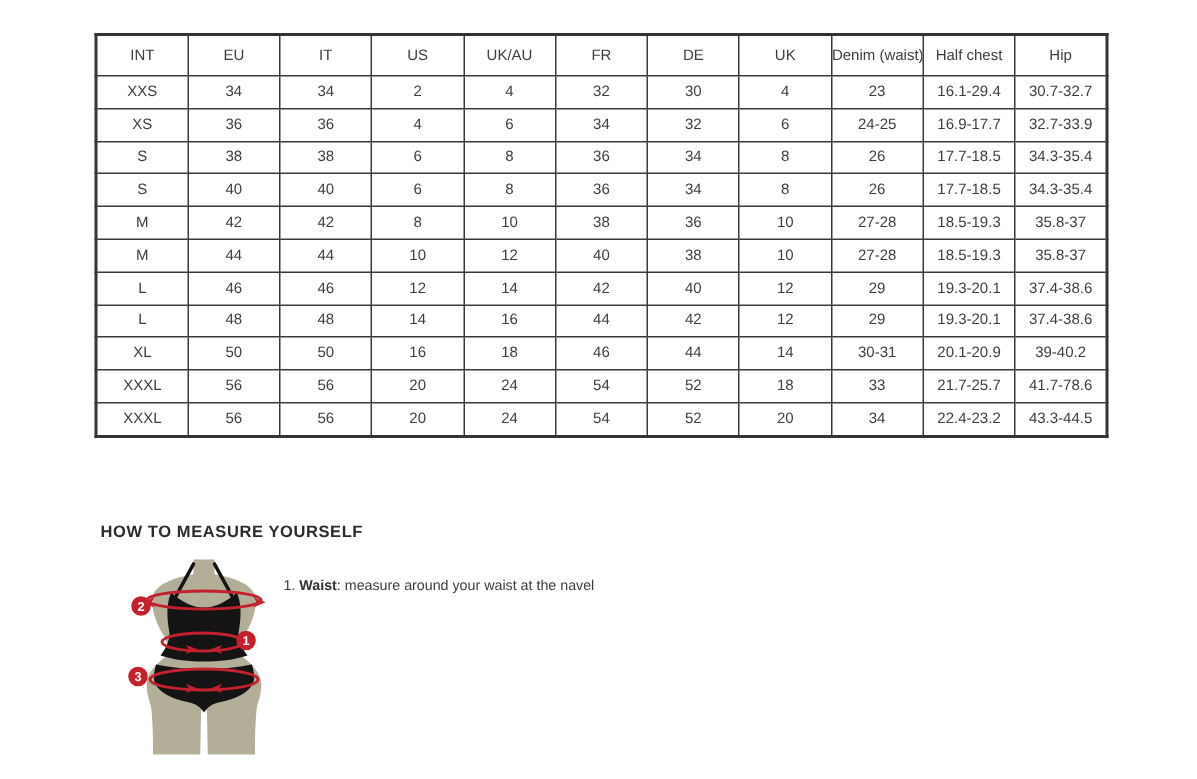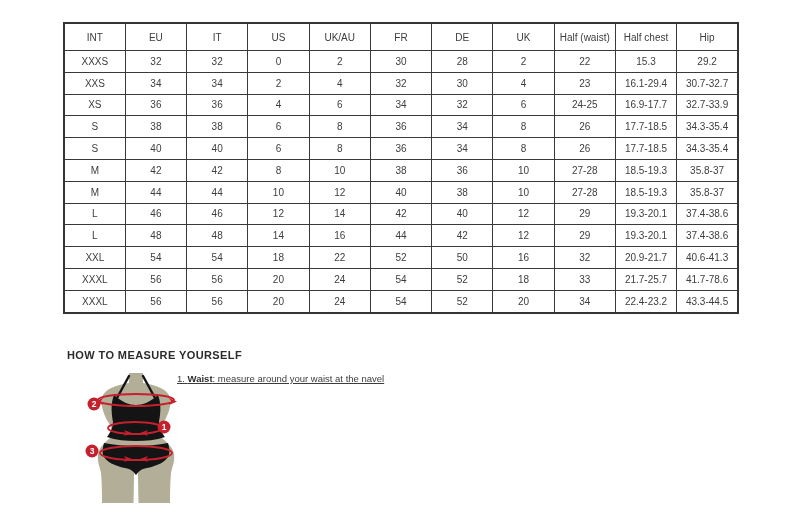--- a/index.html
+++ b/index.html
@@ -25,22 +25,22 @@
   }
   .size-table thead th{height:26px;font-size:10px;}
   
   .measure-title{
     position:absolute;left:67px;top:349px;
     font-size:11px;font-weight:bold;color:#2b2b2b;
     letter-spacing:0.4px;
   }
   .steps{
     position:absolute;left:177px;top:372px;
-    list-style:none;margin:0;padding:0;
-    font-size:9.5px;color:#3c3c3c;text-decoration:underline;
+    list-style:none;margin:12px;padding:0;
+    font-size:9.5px;color:#3c3c3c;
   }
   .steps li{margin:0 0 6.5px 0;line-height:13px;}
   .steps .step-label{font-weight:bold;color:#2f2f2f;}
   .figure-wrap{
     position:absolute;left:80px;top:372px;width:115px;height:135px;
   }
   .figure-wrap svg{display:block;width:115px;height:135px;}
 </style>
 </head>
 <body>
@@ -49,39 +49,26 @@
   <thead>
     <tr id="header-row">
         <th>INT</th>
         <th>EU</th>
         <th>IT</th>
         <th>US</th>
         <th>UK/AU</th>
         <th>FR</th>
         <th>DE</th>
         <th>UK</th>
-        <th>Half (waist)</th>
+        <th>Denim (waist)</th>
         <th>Half chest</th>
         <th>Hip</th>
       </tr>
   </thead>
   <tbody id="size-rows">
-      <tr>
-        <td>XXXS</td>
-        <td>32</td>
-        <td>32</td>
-        <td>0</td>
-        <td>2</td>
-        <td>30</td>
-        <td>28</td>
-        <td>2</td>
-        <td>22</td>
-        <td>15.3</td>
-        <td>29.2</td>
-      </tr>
       <tr>
         <td>XXS</td>
         <td>34</td>
         <td>34</td>
         <td>2</td>
         <td>4</td>
         <td>32</td>
         <td>30</td>
         <td>4</td>
         <td>23</td>
@@ -173,31 +160,31 @@
         <td>14</td>
         <td>16</td>
         <td>44</td>
         <td>42</td>
         <td>12</td>
         <td>29</td>
         <td>19.3-20.1</td>
         <td>37.4-38.6</td>
       </tr>
       <tr>
-        <td>XXL</td>
-        <td>54</td>
-        <td>54</td>
-        <td>18</td>
-        <td>22</td>
-        <td>52</td>
+        <td>XL</td>
+        <td>50</td>
         <td>50</td>
         <td>16</td>
-        <td>32</td>
-        <td>20.9-21.7</td>
-        <td>40.6-41.3</td>
+        <td>18</td>
+        <td>46</td>
+        <td>44</td>
+        <td>14</td>
+        <td>30-31</td>
+        <td>20.1-20.9</td>
+        <td>39-40.2</td>
       </tr>
       <tr>
         <td>XXXL</td>
         <td>56</td>
         <td>56</td>
         <td>20</td>
         <td>24</td>
         <td>54</td>
         <td>52</td>
         <td>18</td>

